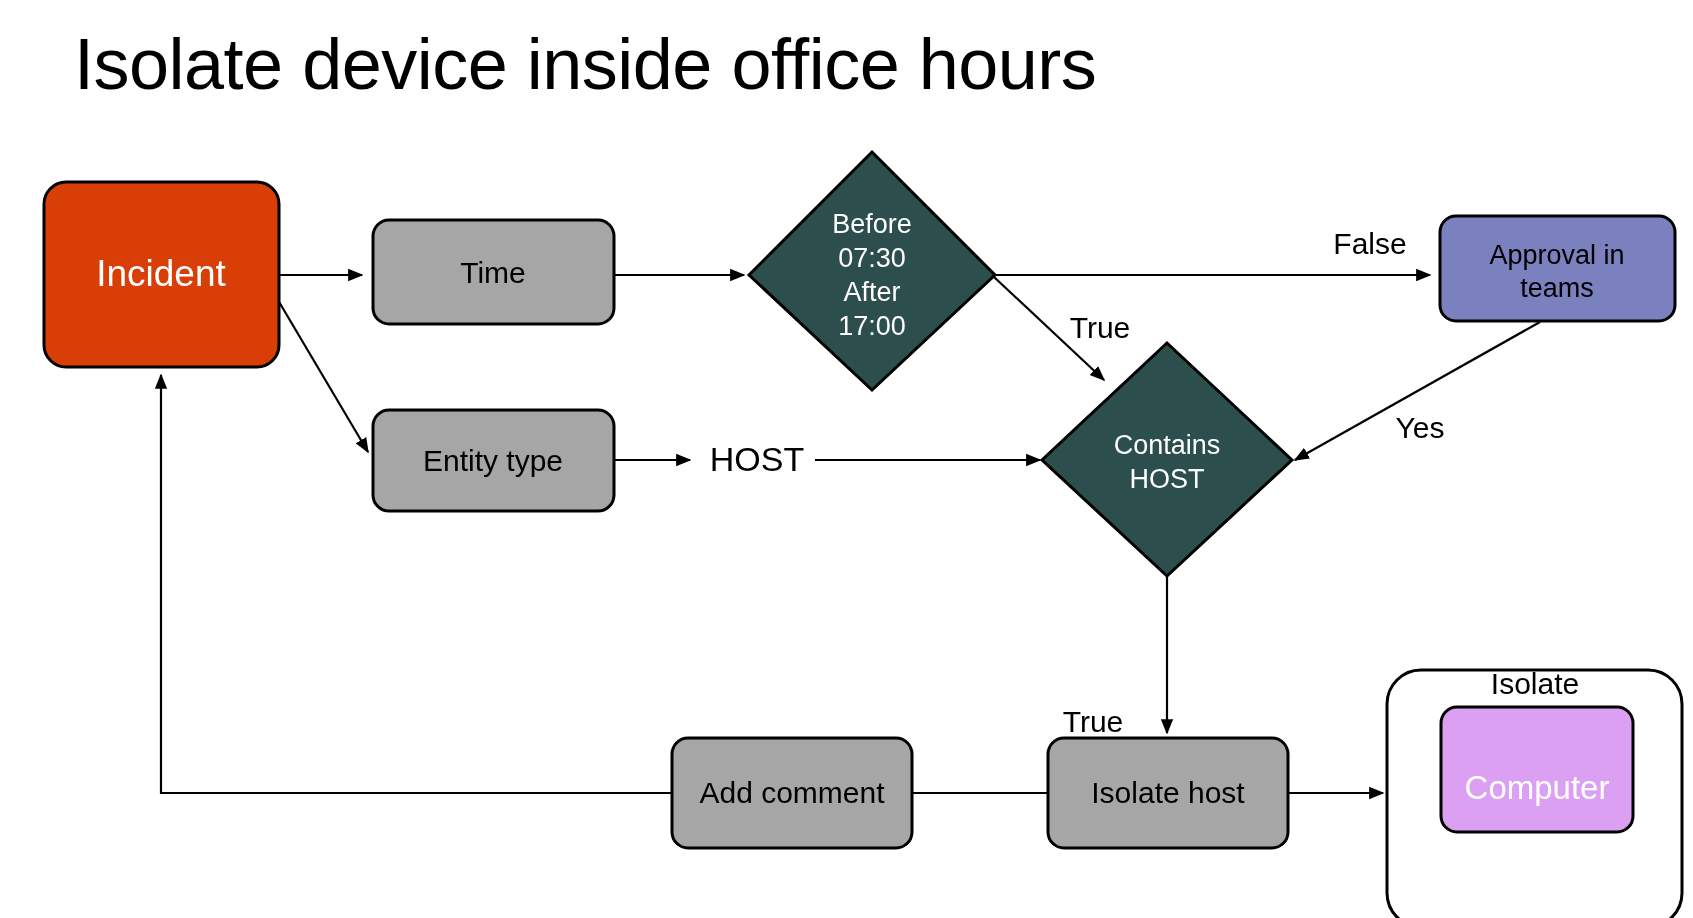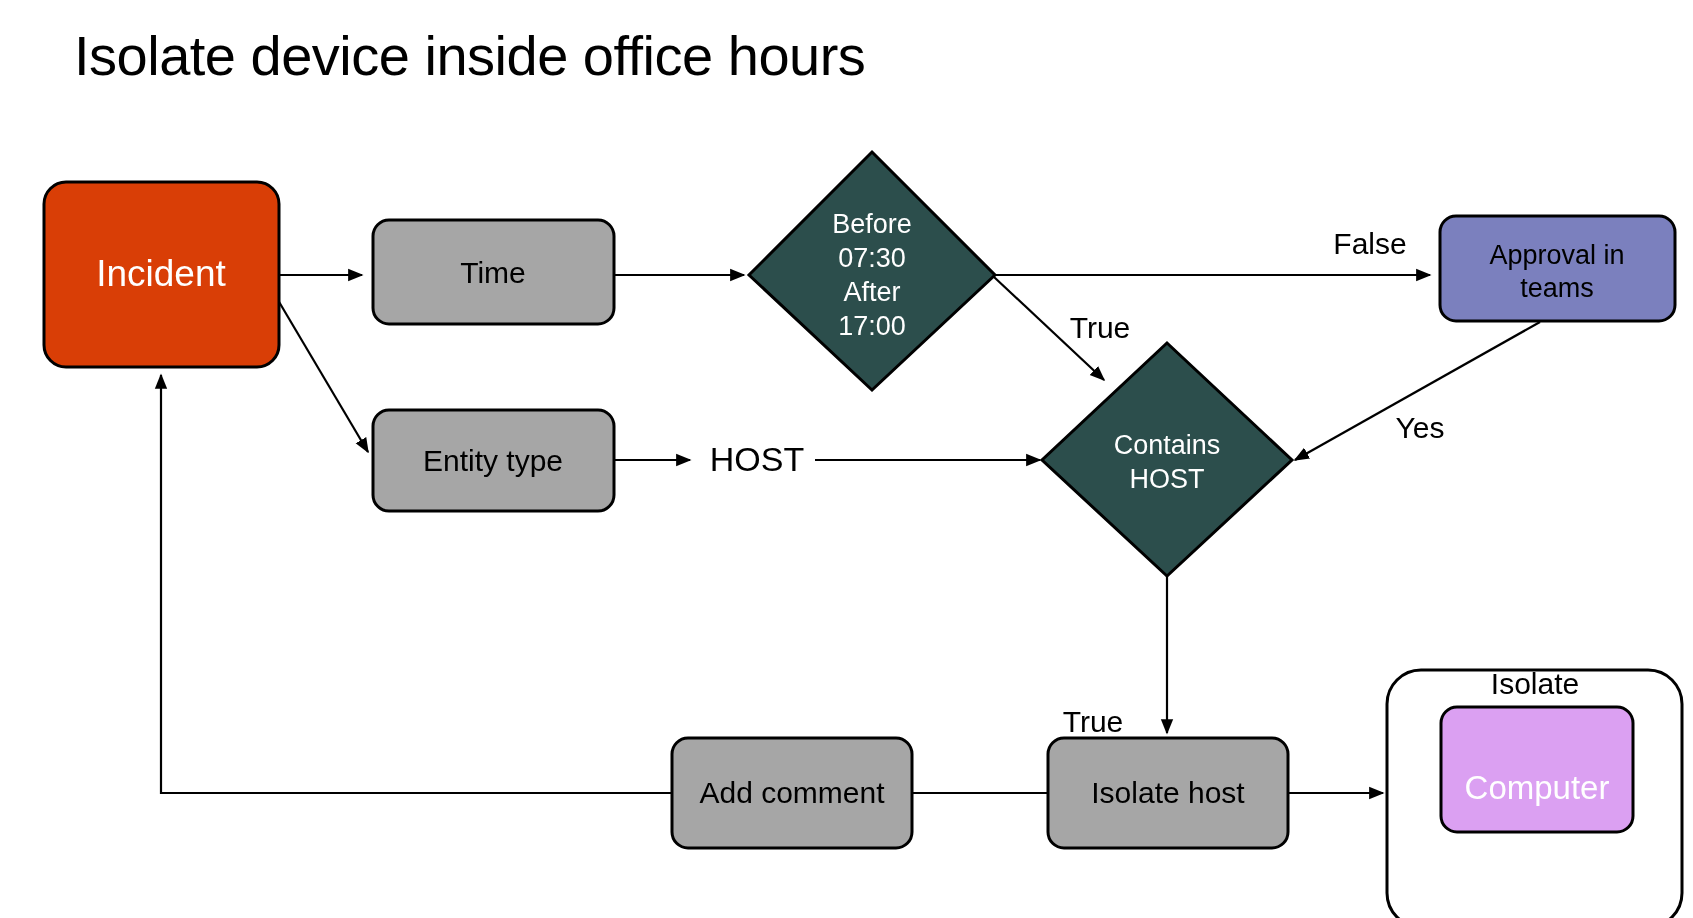--- a/index.html
+++ b/index.html
@@ -16,21 +16,21 @@
   #canvas {
     position: relative;
     width: 1693px;
     height: 918px;
     background: #ffffff;
   }
   #page-title {
     position: absolute;
     left: 74px;
     top: 28px;
-    font-size: 56px;
+    font-size: 72px;
     font-weight: 400;
     color: #000000;
     letter-spacing: -0.5px;
     white-space: nowrap;
     line-height: 1.0;
   }
   svg#flow {
     position: absolute;
     left: 0;
     top: 0;

